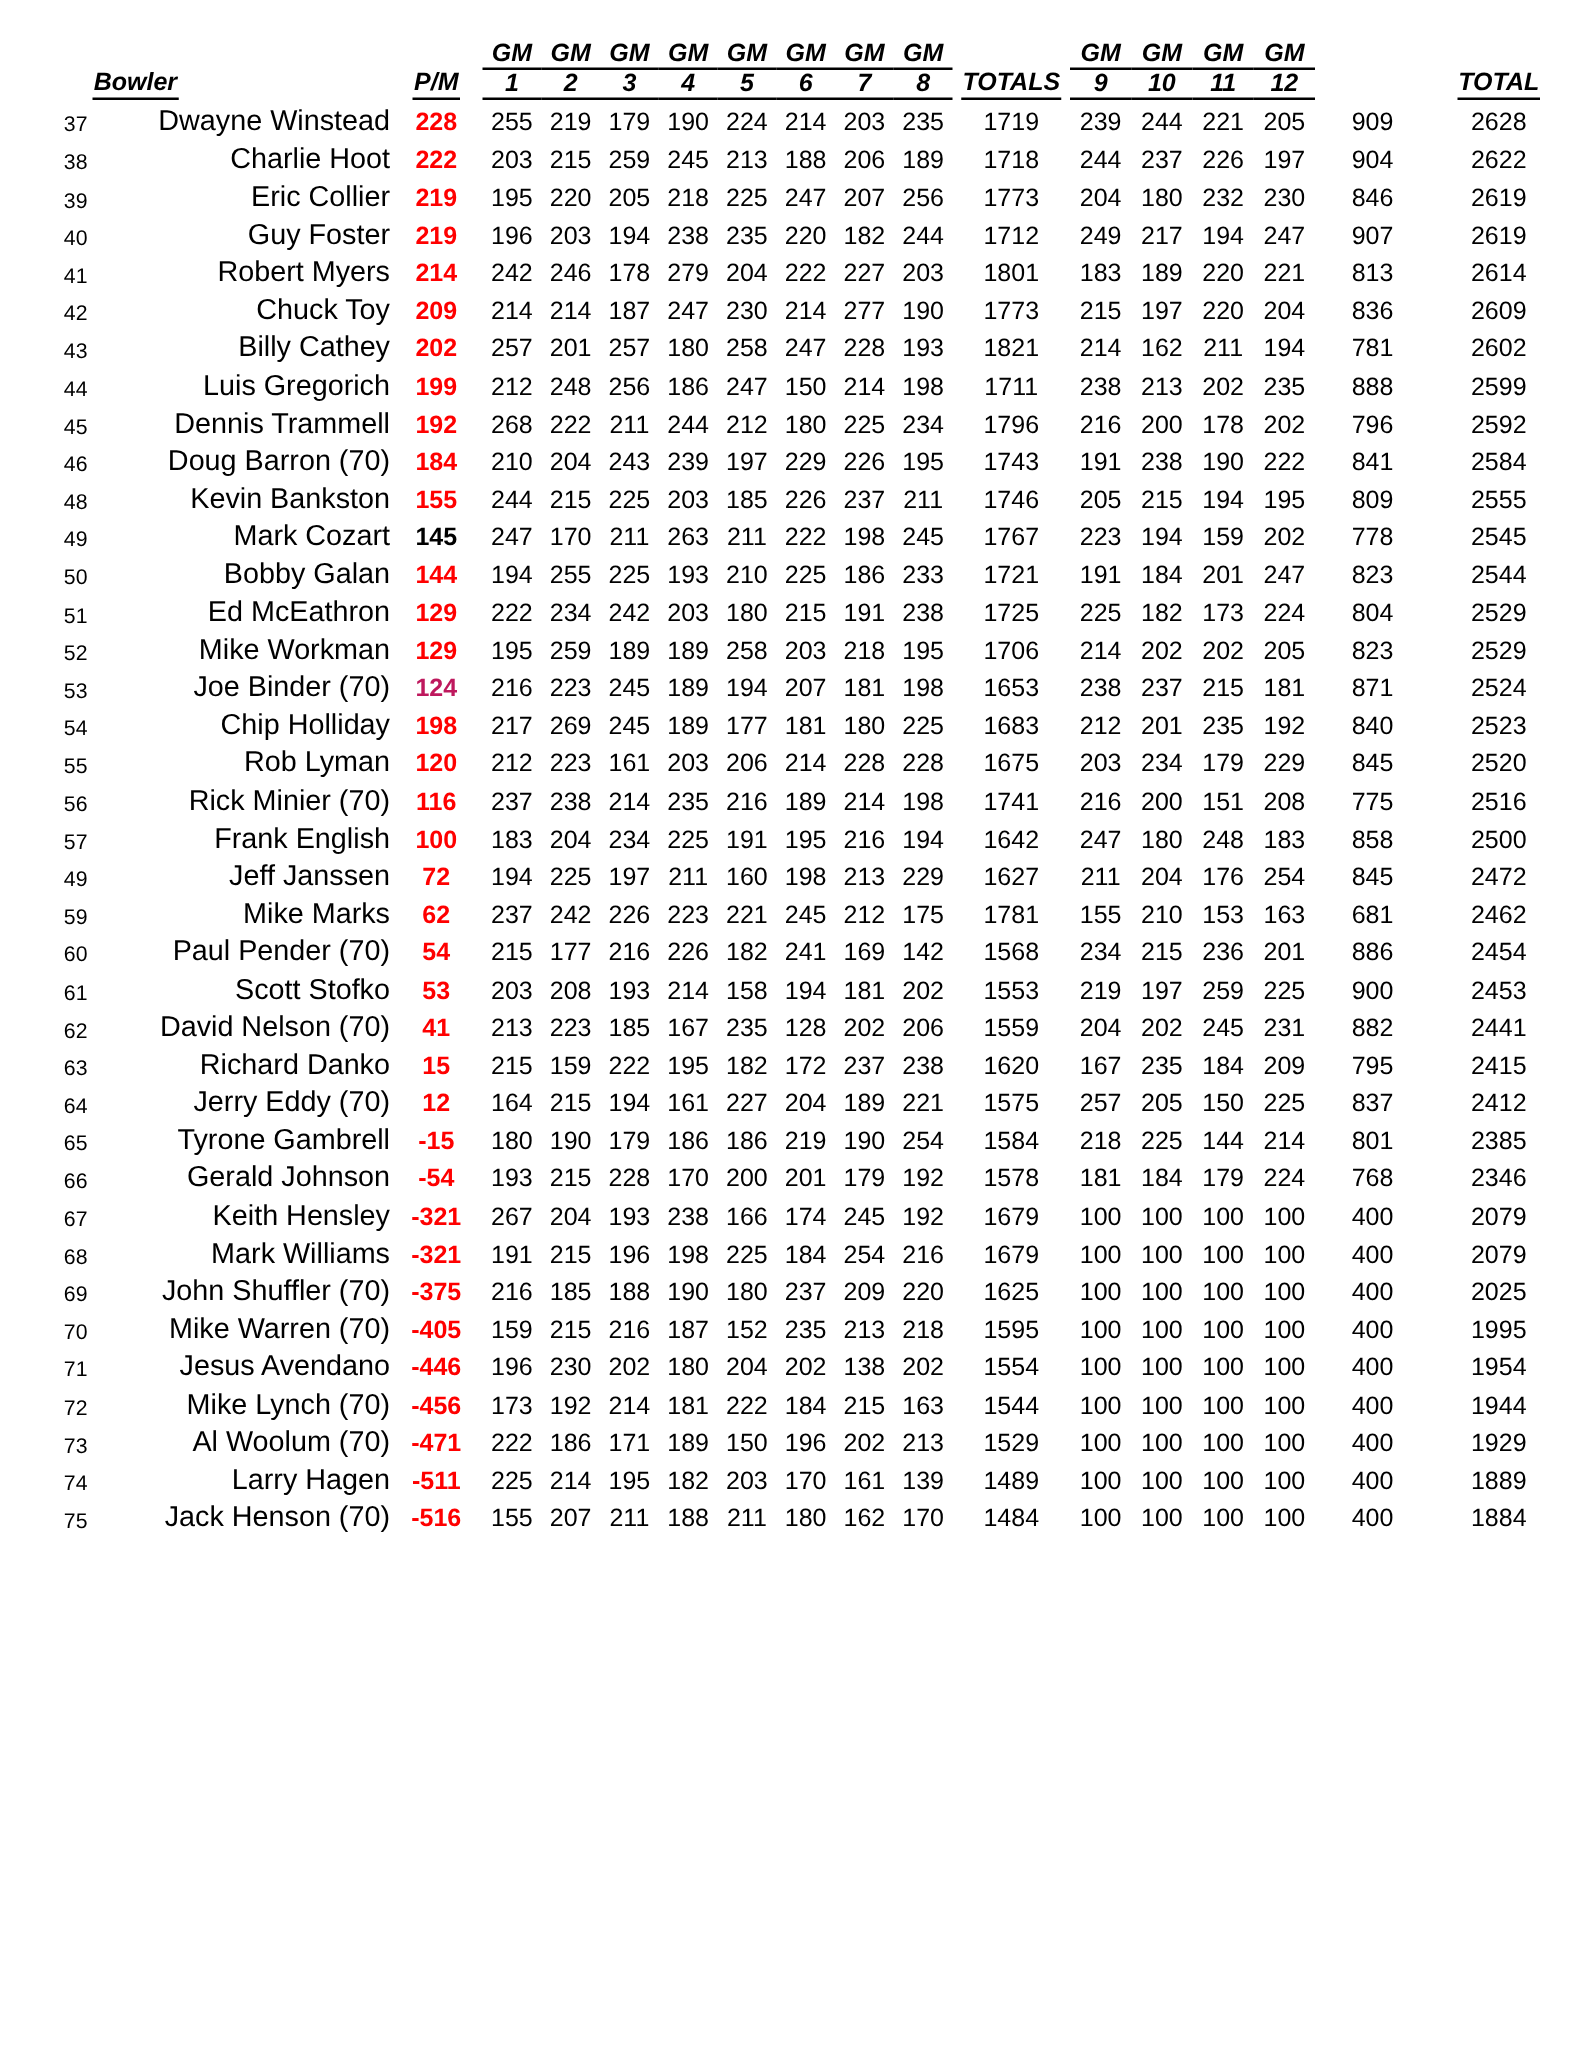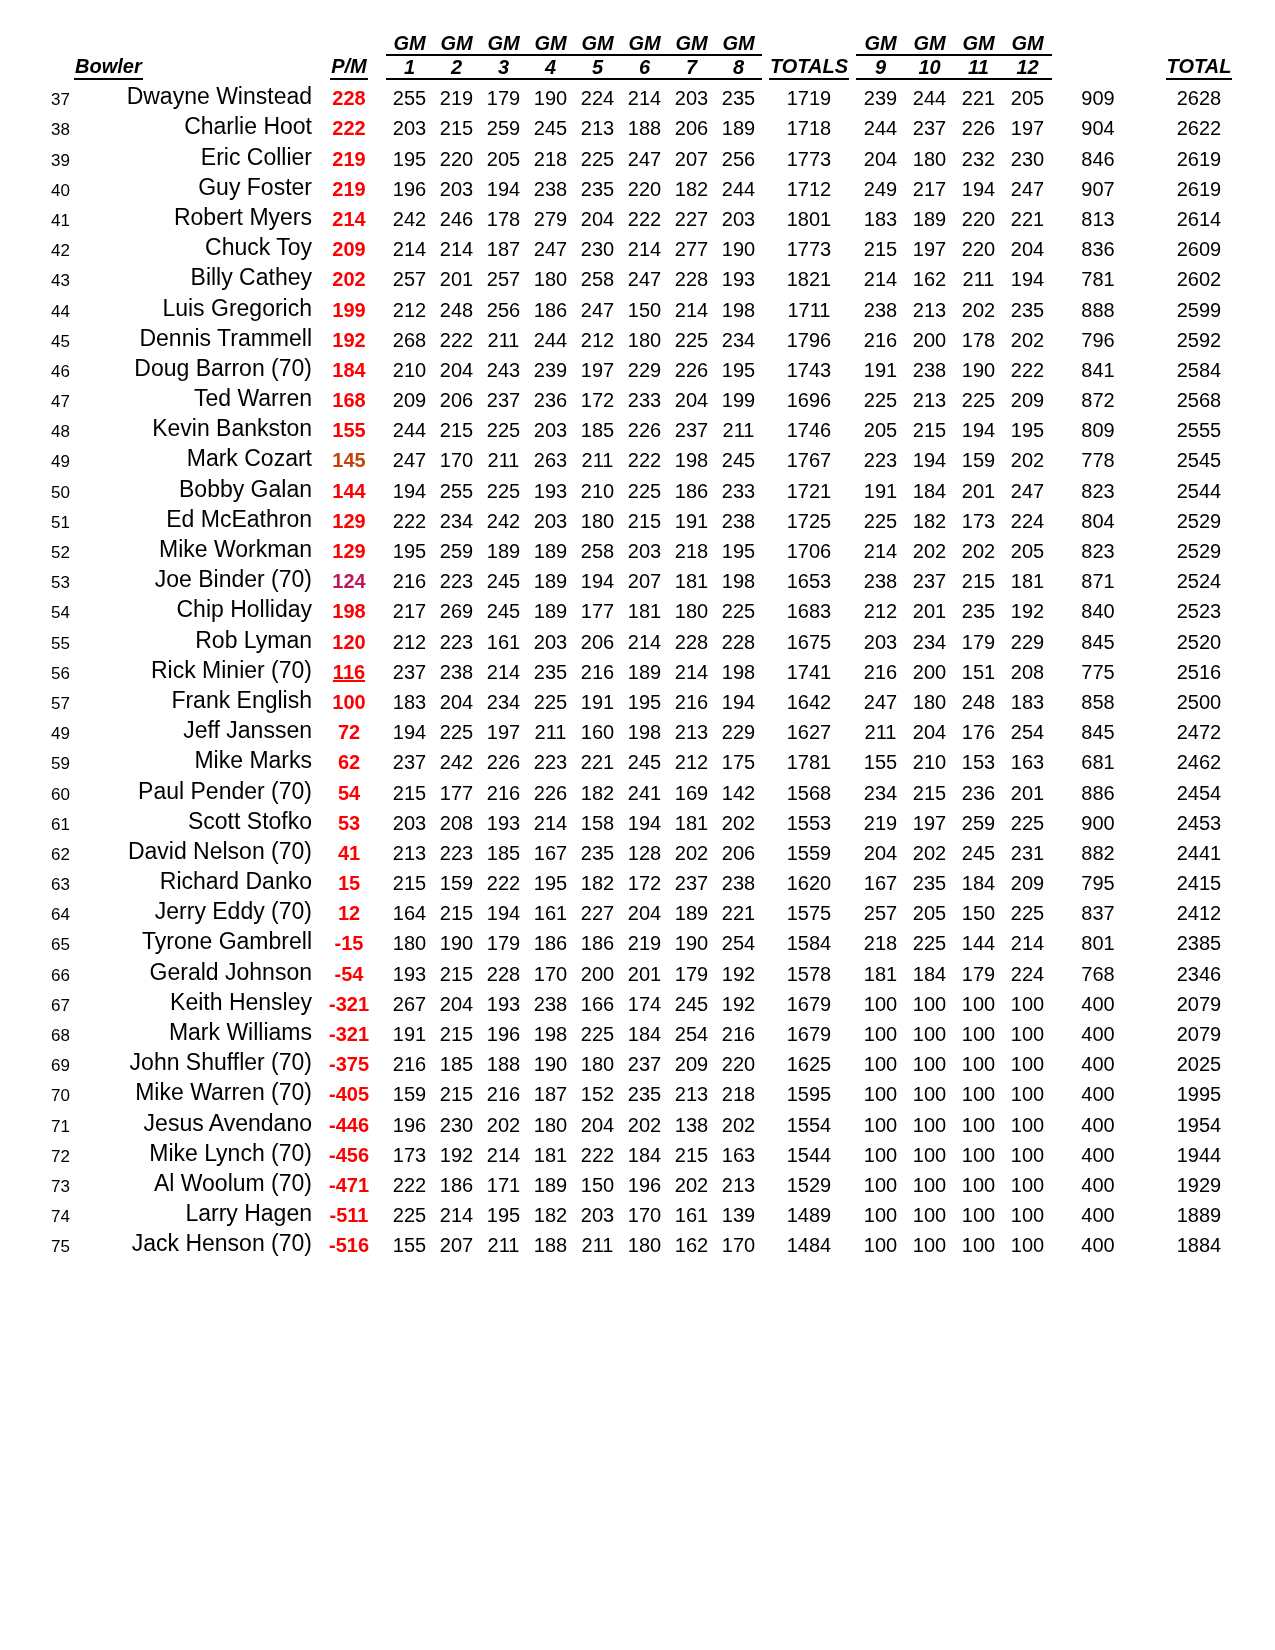--- a/index.html
+++ b/index.html
@@ -426,40 +426,20 @@
           <td class="num">195</td>
           <td class="subtotal">1743</td>
           <td class="num">191</td>
           <td class="num">238</td>
           <td class="num">190</td>
           <td class="num">222</td>
           <td class="subtotal">841</td>
           <td class="grand">2584</td>
         </tr>
         <tr>
-          <td class="rank">47</td>
-          <td class="name">Ted Warren</td>
-          <td class="pm" style="color: rgb(255, 0, 0);">168</td>
-          <td class="num">209</td>
-          <td class="num">206</td>
-          <td class="num">237</td>
-          <td class="num">236</td>
-          <td class="num">172</td>
-          <td class="num">233</td>
-          <td class="num">204</td>
-          <td class="num">199</td>
-          <td class="subtotal">1696</td>
-          <td class="num">225</td>
-          <td class="num">213</td>
-          <td class="num">225</td>
-          <td class="num">209</td>
-          <td class="subtotal">872</td>
-          <td class="grand">2568</td>
-        </tr>
-        <tr>
           <td class="rank">48</td>
           <td class="name">Kevin Bankston</td>
           <td class="pm" style="color: rgb(255, 0, 0);">155</td>
           <td class="num">244</td>
           <td class="num">215</td>
           <td class="num">225</td>
           <td class="num">203</td>
           <td class="num">185</td>
           <td class="num">226</td>
           <td class="num">237</td>
@@ -468,21 +448,21 @@
           <td class="num">205</td>
           <td class="num">215</td>
           <td class="num">194</td>
           <td class="num">195</td>
           <td class="subtotal">809</td>
           <td class="grand">2555</td>
         </tr>
         <tr>
           <td class="rank">49</td>
           <td class="name">Mark Cozart</td>
-          <td class="pm" style="color: #c2410c;">145</td>
+          <td class="pm" style="color: #000000;">145</td>
           <td class="num">247</td>
           <td class="num">170</td>
           <td class="num">211</td>
           <td class="num">263</td>
           <td class="num">211</td>
           <td class="num">222</td>
           <td class="num">198</td>
           <td class="num">245</td>
           <td class="subtotal">1767</td>
           <td class="num">223</td>
@@ -608,21 +588,21 @@
           <td class="num">203</td>
           <td class="num">234</td>
           <td class="num">179</td>
           <td class="num">229</td>
           <td class="subtotal">845</td>
           <td class="grand">2520</td>
         </tr>
         <tr>
           <td class="rank">56</td>
           <td class="name">Rick Minier (70)</td>
-          <td class="pm" style="color: rgb(255, 0, 0); text-decoration: underline;">116</td>
+          <td class="pm" style="color: rgb(255, 0, 0);">116</td>
           <td class="num">237</td>
           <td class="num">238</td>
           <td class="num">214</td>
           <td class="num">235</td>
           <td class="num">216</td>
           <td class="num">189</td>
           <td class="num">214</td>
           <td class="num">198</td>
           <td class="subtotal">1741</td>
           <td class="num">216</td>

